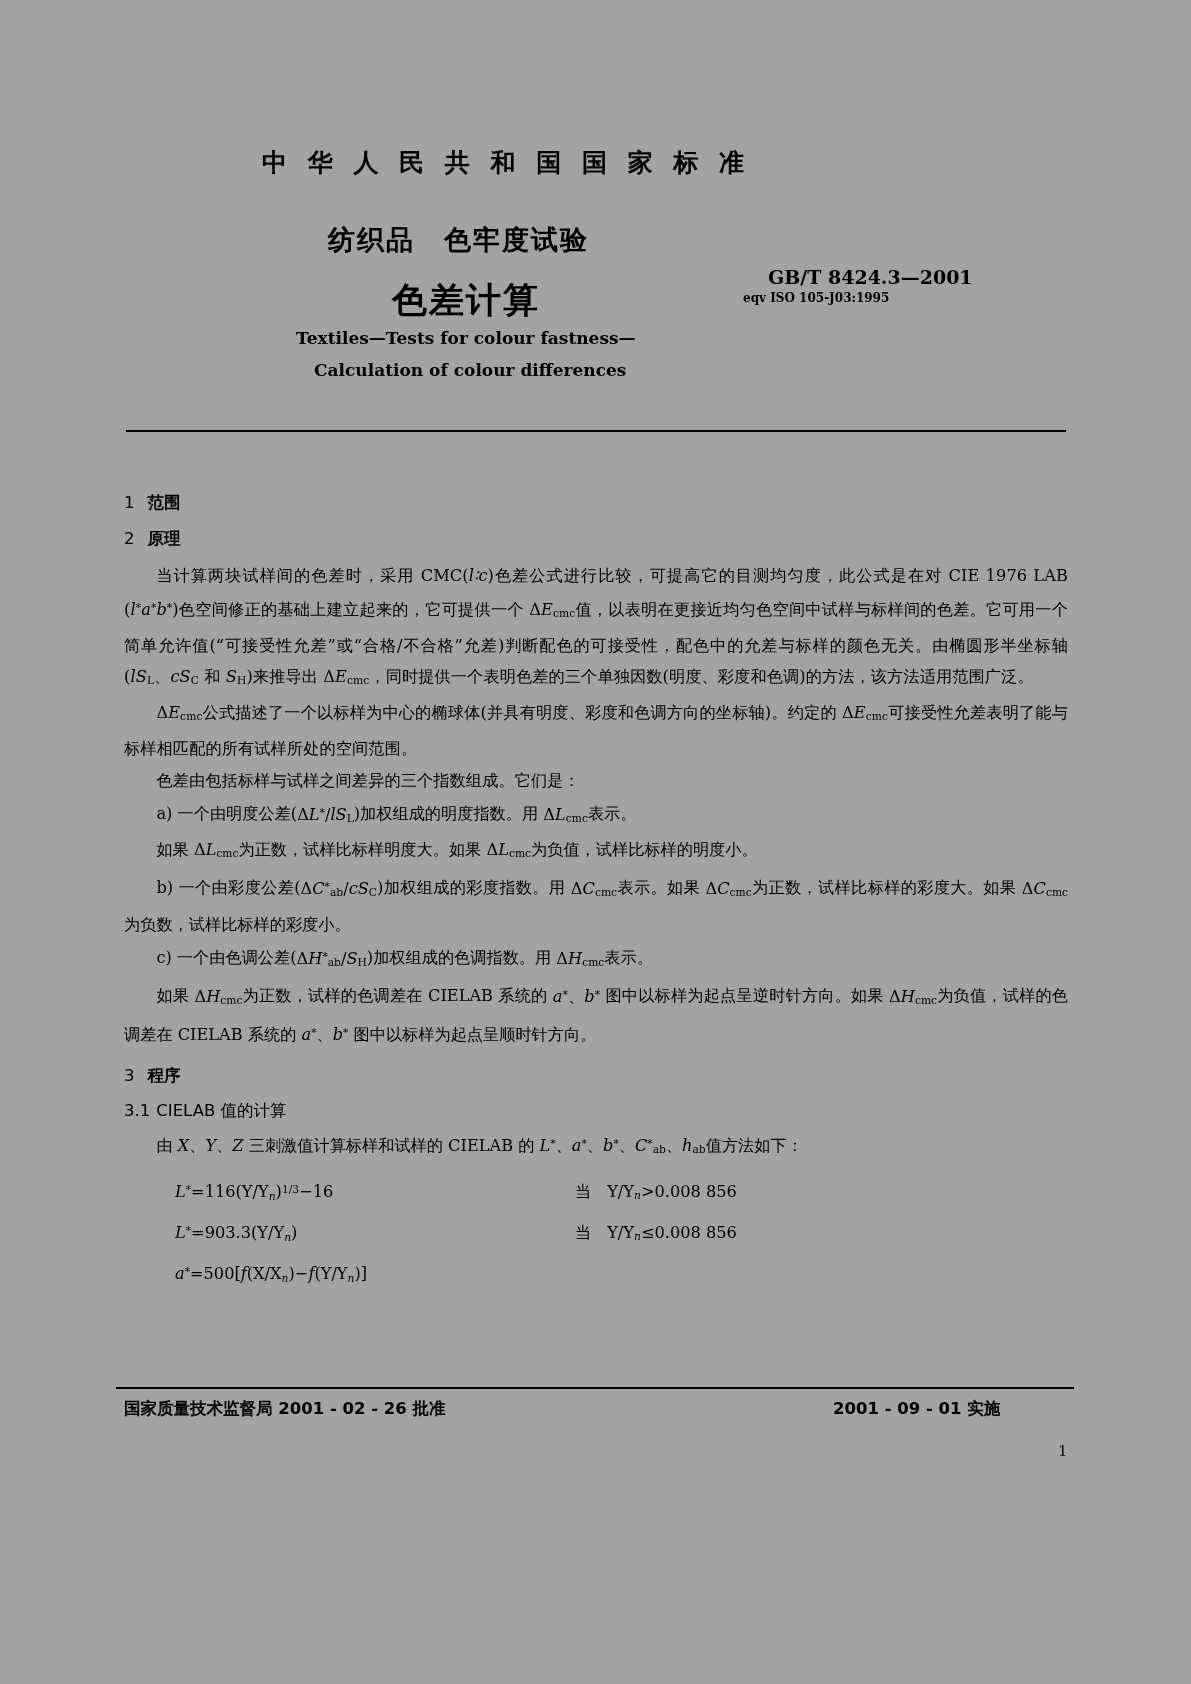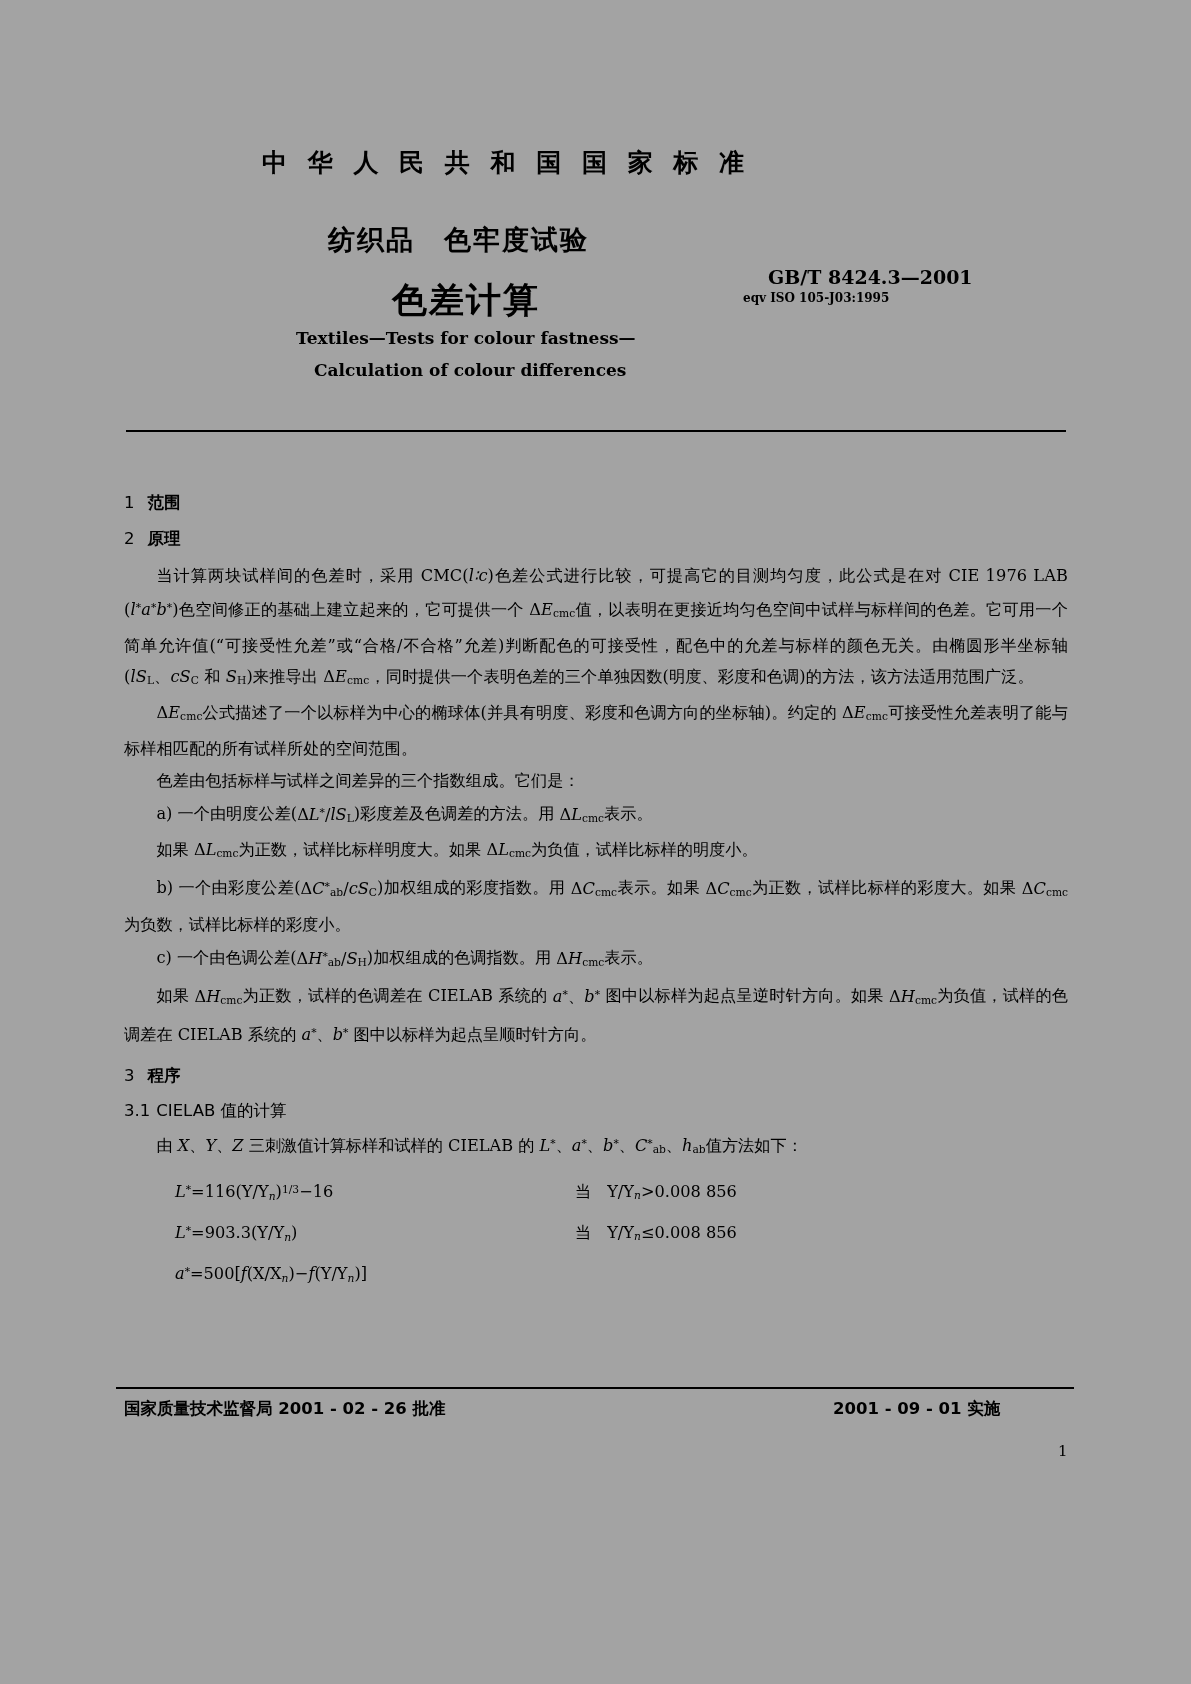--- a/index.html
+++ b/index.html
@@ -232,21 +232,21 @@
     <div class="sec-head">
       <span class="num">2</span><span>原理</span>
     </div>
 
     <p class="para"><span>当计算两块试样间的色差时，采用 CMC(</span><span class="mi"><span class="mi">l</span>∶<span class="mi">c</span></span><span>)色差公式进行比较，可提高它的目测均匀度，此公式是在对 CIE 1976 LAB (</span><span><span class="mi">l</span><sup>*</sup><span class="mi">a</span><sup>*</sup><span class="mi">b</span><sup>*</sup></span><span>)色空间修正的基础上建立起来的，它可提供一个 </span><span>Δ<span class="mi">E</span><sub>cmc</sub></span><span>值，以表明在更接近均匀色空间中试样与标样间的色差。它可用一个简单允许值(“可接受性允差”或“合格/不合格”允差)判断配色的可接受性，配色中的允差与标样的颜色无关。由椭圆形半坐标轴(</span><span><span class="mi">lS</span><sub>L</sub>、<span class="mi">cS</span><sub>C</sub> 和 <span class="mi">S</span><sub>H</sub></span><span>)来推导出 </span><span>Δ<span class="mi">E</span><sub>cmc</sub></span><span>，同时提供一个表明色差的三个单独因数(明度、彩度和色调)的方法，该方法适用范围广泛。</span></p>
 
     <p class="para"><span>Δ<span class="mi">E</span><sub>cmc</sub></span><span>公式描述了一个以标样为中心的椭球体(并具有明度、彩度和色调方向的坐标轴)。约定的 </span><span>Δ<span class="mi">E</span><sub>cmc</sub></span><span>可接受性允差表明了能与标样相匹配的所有试样所处的空间范围。</span></p>
 
     <p class="para">色差由包括标样与试样之间差异的三个指数组成。它们是：</p>
 
-    <p class="list-item"><span>a) 一个由明度公差(</span><span>Δ<span class="mi">L</span><sup>*</sup>/<span class="mi">lS</span><sub>L</sub></span><span>)彩度差及色调差的方法。用 </span><span>Δ<span class="mi">L</span><sub>cmc</sub></span><span>表示。</span></p>
+    <p class="list-item"><span>a) 一个由明度公差(</span><span>Δ<span class="mi">L</span><sup>*</sup>/<span class="mi">lS</span><sub>L</sub></span><span>)加权组成的明度指数。用 </span><span>Δ<span class="mi">L</span><sub>cmc</sub></span><span>表示。</span></p>
 
     <p class="list-item"><span>如果 </span><span>Δ<span class="mi">L</span><sub>cmc</sub></span><span>为正数，试样比标样明度大。如果 </span><span>Δ<span class="mi">L</span><sub>cmc</sub></span><span>为负值，试样比标样的明度小。</span></p>
 
     <p class="list-item"><span>b) 一个由彩度公差(</span><span>Δ<span class="mi">C</span><sup>*</sup><sub>ab</sub>/<span class="mi">cS</span><sub>C</sub></span><span>)加权组成的彩度指数。用 </span><span>Δ<span class="mi">C</span><sub>cmc</sub></span><span>表示。如果 </span><span>Δ<span class="mi">C</span><sub>cmc</sub></span><span>为正数，试样比标样的彩度大。如果 </span><span>Δ<span class="mi">C</span><sub>cmc</sub></span><span>为负数，试样比标样的彩度小。</span></p>
 
     <p class="list-item"><span>c) 一个由色调公差(</span><span>Δ<span class="mi">H</span><sup>*</sup><sub>ab</sub>/<span class="mi">S</span><sub>H</sub></span><span>)加权组成的色调指数。用 </span><span>Δ<span class="mi">H</span><sub>cmc</sub></span><span>表示。</span></p>
 
     <p class="list-item"><span>如果 </span><span>Δ<span class="mi">H</span><sub>cmc</sub></span><span>为正数，试样的色调差在 CIELAB 系统的 </span><span><span class="mi">a</span><sup>*</sup>、<span class="mi">b</span><sup>*</sup></span><span> 图中以标样为起点呈逆时针方向。如果 </span><span>Δ<span class="mi">H</span><sub>cmc</sub></span><span>为负值，试样的色调差在 CIELAB 系统的 </span><span><span class="mi">a</span><sup>*</sup>、<span class="mi">b</span><sup>*</sup></span><span> 图中以标样为起点呈顺时针方向。</span></p>
 
     <div class="sec-head">

